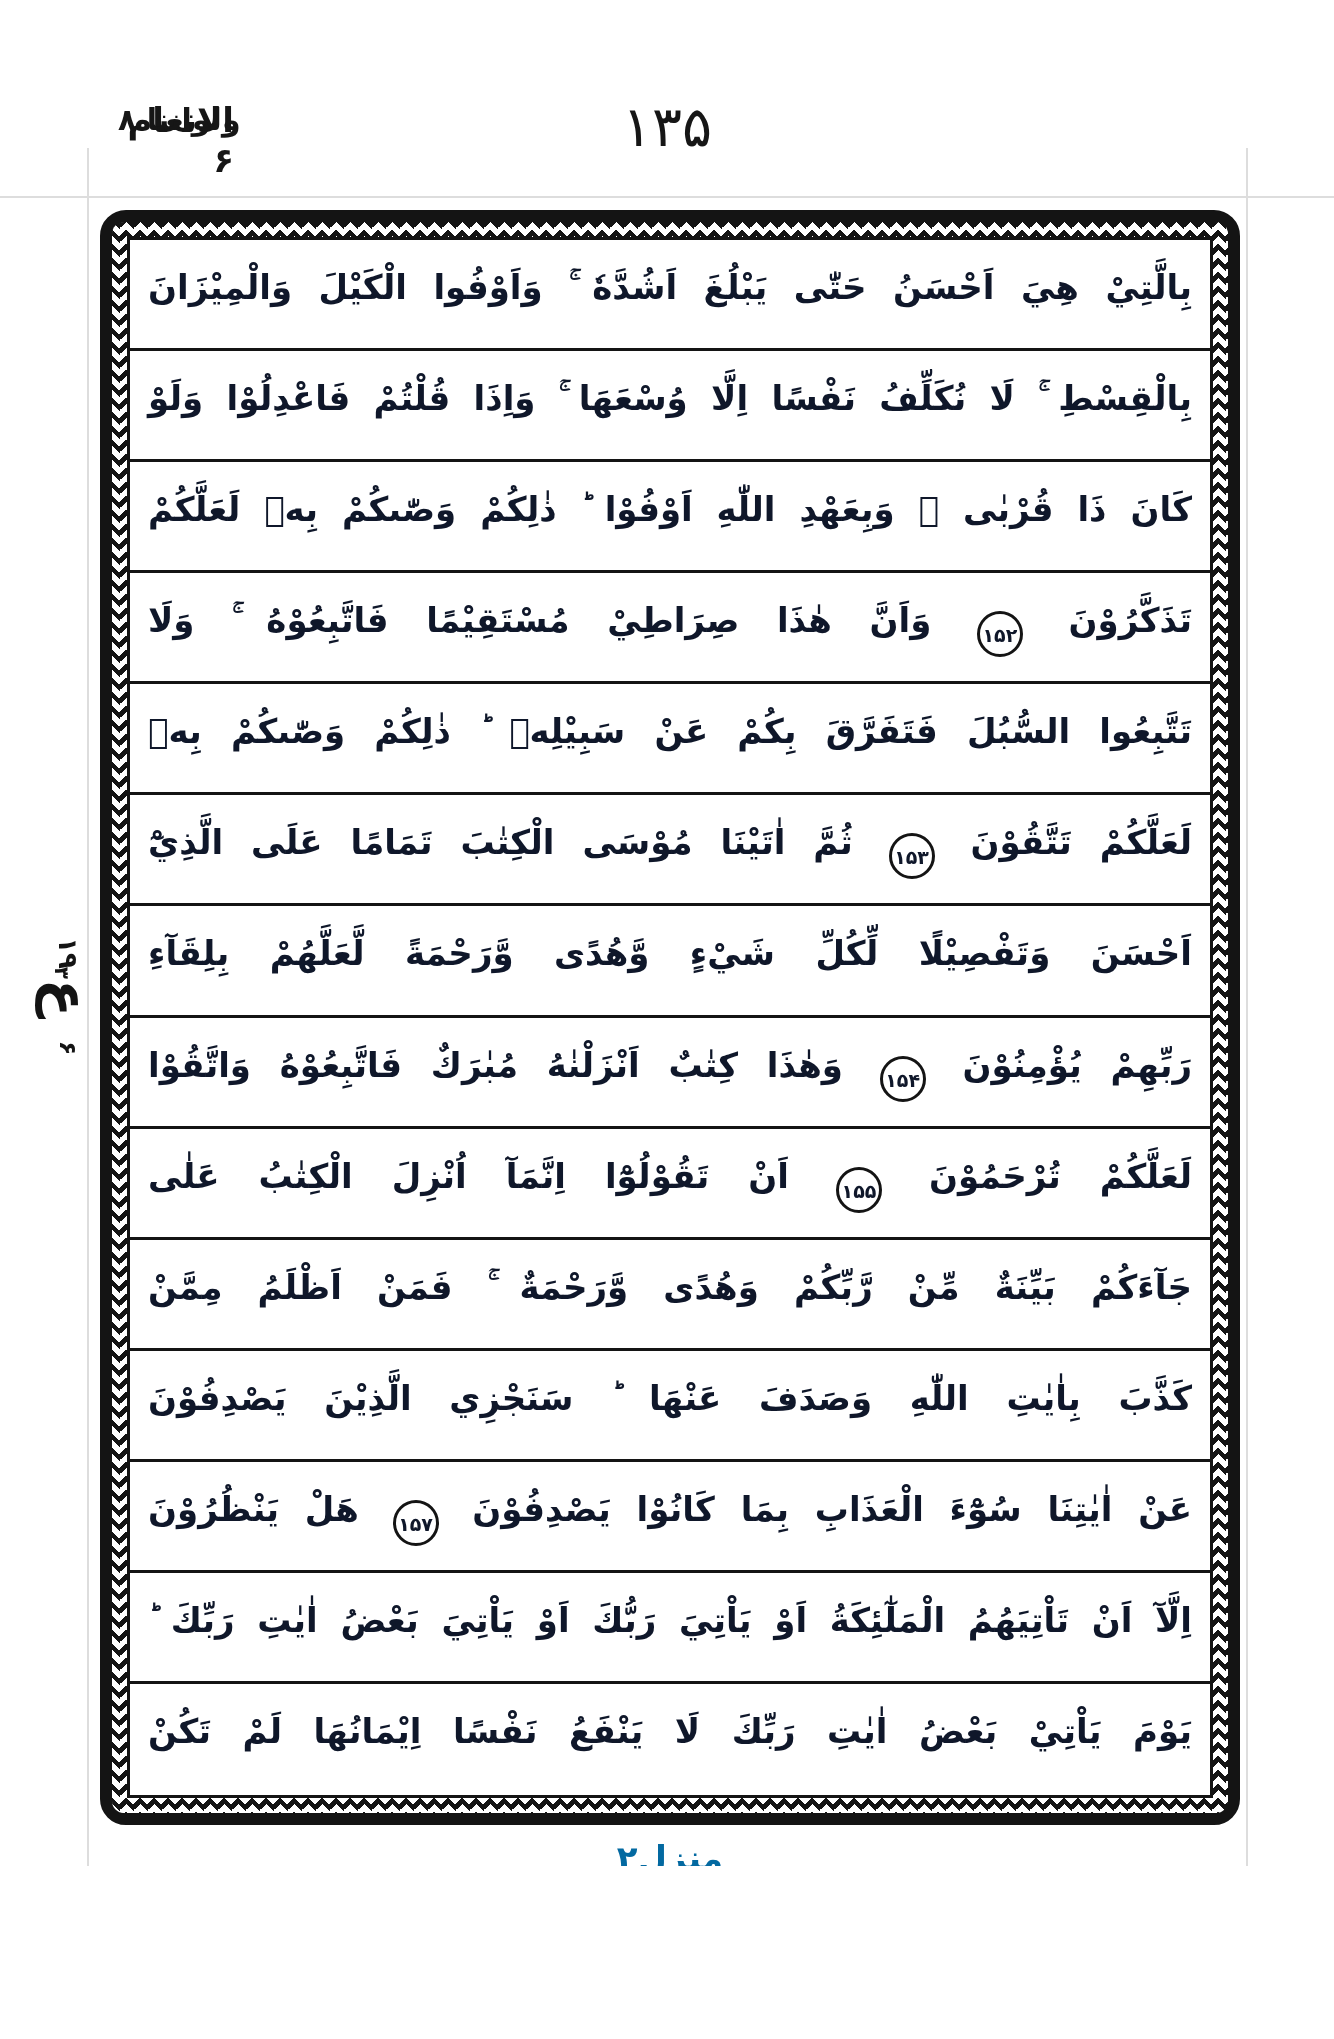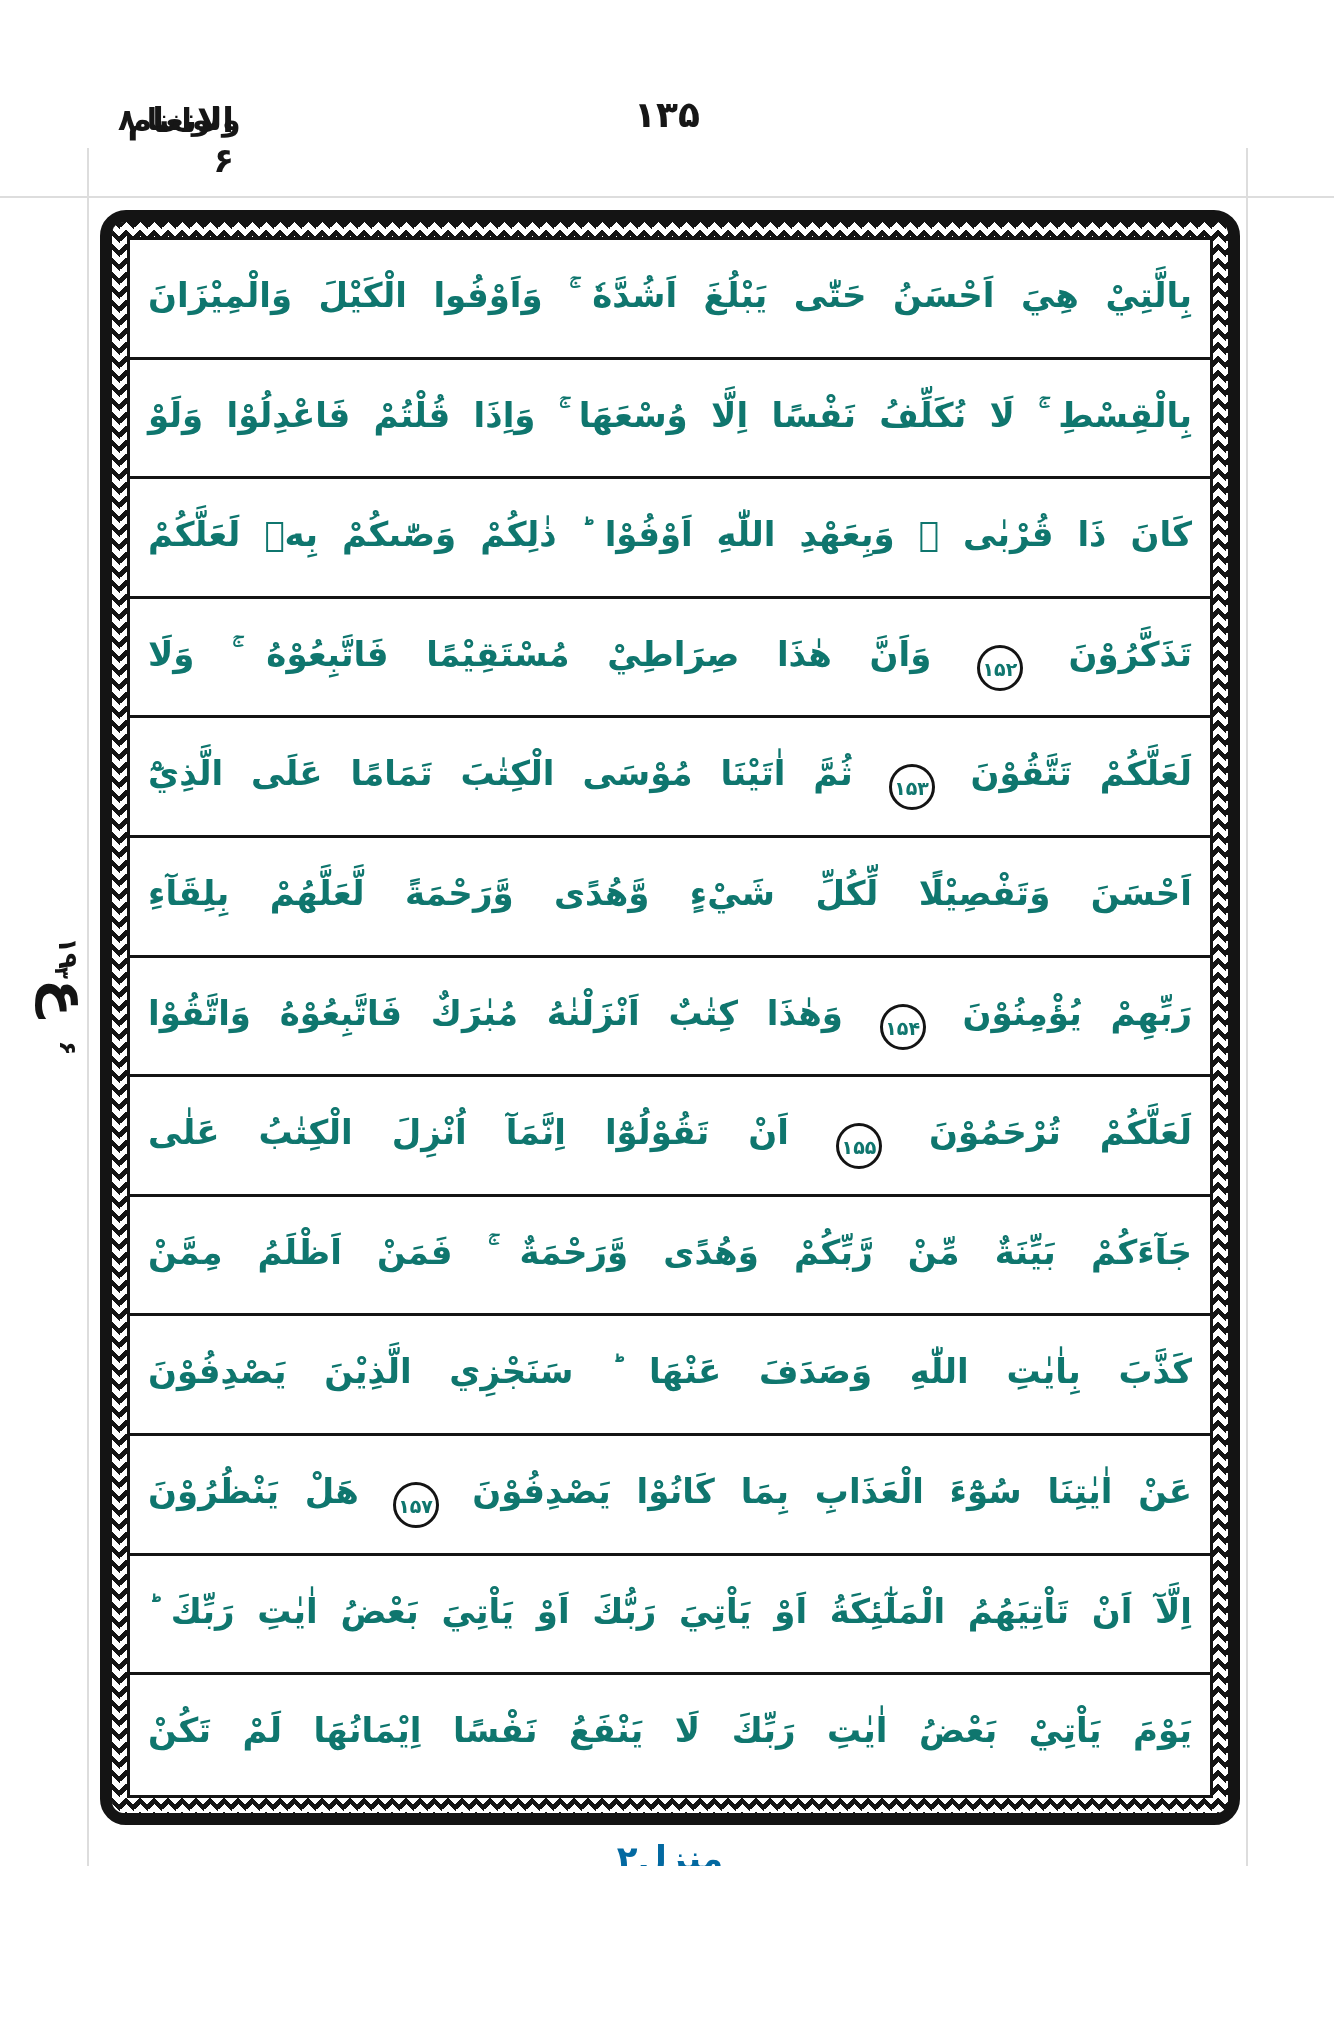--- a/index.html
+++ b/index.html
@@ -23,21 +23,21 @@
 
   
   .header { position: absolute; top: 92px; left: 0; width: 1334px; height: 70px; color: #161616; }
   .surah-label {
     position: absolute; right: 1100px; left: 108px; top: 8px;
     font-size: 34px; font-weight: bold; text-align: right;
     direction: rtl; letter-spacing: 1px;
   }
   .page-number {
     position: absolute; left: 0; right: 0; top: 2px; text-align: center;
-    font-size: 36px; font-weight: bold;
+    font-size: 56px; font-weight: normal;
   }
   .juz-label {
     position: absolute; left: 118px; top: 10px; width: 160px;
     font-size: 30px; font-weight: bold; text-align: left; direction: rtl;
   }
 
   
   .frame {
     position: absolute; left: 100px; top: 210px;
     width: 1140px; height: 1615px;
@@ -69,24 +69,24 @@
 
   
   .line {
     flex: 1 1 auto;
     direction: rtl;
     text-align: justify;
     text-align-last: justify;
     font-family: "DejaVu Sans", sans-serif;
     font-weight: bold;
     font-size: 34px;
-    color: #0f766e;
+    color: #0f172a;
     line-height: 94px;
     height: 94px;
-    padding: 8px 18px;
+    padding: 0 18px;
     border-bottom: 3px solid #141414;
     overflow: hidden;
     white-space: nowrap;
   }
   .line:last-child { border-bottom: none; }
 
   
   .aya-wrap { position: relative; display: inline-block; margin: 0 8px; }
   .aya {
     display: inline-block;
@@ -141,20 +141,21 @@
     <span class="ruku-bottom">۶</span>
   </div>
 
   <div class="frame">
     <div class="band">
       <div class="inner">
           <div class="line"><span>بِالَّتِيْ هِيَ اَحْسَنُ حَتّٰى يَبْلُغَ اَشُدَّهٗ ۚ وَاَوْفُوا الْكَيْلَ وَالْمِيْزَانَ</span></div>
           <div class="line"><span>بِالْقِسْطِ ۚ لَا نُكَلِّفُ نَفْسًا اِلَّا وُسْعَهَا ۚ وَاِذَا قُلْتُمْ فَاعْدِلُوْا وَلَوْ</span></div>
           <div class="line"><span>كَانَ ذَا قُرْبٰى ۚ وَبِعَهْدِ اللّٰهِ اَوْفُوْا ؕ ذٰلِكُمْ وَصّٰىكُمْ بِهٖ لَعَلَّكُمْ</span></div>
           <div class="line"><span>تَذَكَّرُوْنَ</span> <span class="aya-wrap"><span class="aya">۱۵۲</span></span> <span>وَاَنَّ هٰذَا صِرَاطِيْ مُسْتَقِيْمًا فَاتَّبِعُوْهُ ۚ وَلَا</span></div>
+          <div class="line"><span>تَتَّبِعُوا السُّبُلَ فَتَفَرَّقَ بِكُمْ عَنْ سَبِيْلِهٖ ؕ ذٰلِكُمْ وَصّٰىكُمْ بِهٖ</span></div>
           <div class="line"><span>لَعَلَّكُمْ تَتَّقُوْنَ</span> <span class="aya-wrap"><span class="aya">۱۵۳</span></span> <span>ثُمَّ اٰتَيْنَا مُوْسَى الْكِتٰبَ تَمَامًا عَلَى الَّذِيْٓ</span></div>
           <div class="line"><span>اَحْسَنَ وَتَفْصِيْلًا لِّكُلِّ شَيْءٍ وَّهُدًى وَّرَحْمَةً لَّعَلَّهُمْ بِلِقَآءِ</span></div>
           <div class="line"><span>رَبِّهِمْ يُؤْمِنُوْنَ</span> <span class="aya-wrap"><span class="aya">۱۵۴</span></span> <span>وَهٰذَا كِتٰبٌ اَنْزَلْنٰهُ مُبٰرَكٌ فَاتَّبِعُوْهُ وَاتَّقُوْا</span></div>
           <div class="line"><span>لَعَلَّكُمْ تُرْحَمُوْنَ</span> <span class="aya-wrap"><span class="aya">۱۵۵</span></span> <span>اَنْ تَقُوْلُوْٓا اِنَّمَآ اُنْزِلَ الْكِتٰبُ عَلٰى</span></div>
           <div class="line"><span>جَآءَكُمْ بَيِّنَةٌ مِّنْ رَّبِّكُمْ وَهُدًى وَّرَحْمَةٌ ۚ فَمَنْ اَظْلَمُ مِمَّنْ</span></div>
           <div class="line"><span>كَذَّبَ بِاٰيٰتِ اللّٰهِ وَصَدَفَ عَنْهَا ؕ سَنَجْزِي الَّذِيْنَ يَصْدِفُوْنَ</span></div>
           <div class="line"><span>عَنْ اٰيٰتِنَا سُوْٓءَ الْعَذَابِ بِمَا كَانُوْا يَصْدِفُوْنَ</span> <span class="aya-wrap"><span class="aya">۱۵۷</span></span> <span>هَلْ يَنْظُرُوْنَ</span></div>
           <div class="line"><span>اِلَّآ اَنْ تَاْتِيَهُمُ الْمَلٰٓئِكَةُ اَوْ يَاْتِيَ رَبُّكَ اَوْ يَاْتِيَ بَعْضُ اٰيٰتِ رَبِّكَ ؕ</span></div>
           <div class="line"><span>يَوْمَ يَاْتِيْ بَعْضُ اٰيٰتِ رَبِّكَ لَا يَنْفَعُ نَفْسًا اِيْمَانُهَا لَمْ تَكُنْ</span></div>
         </div>

